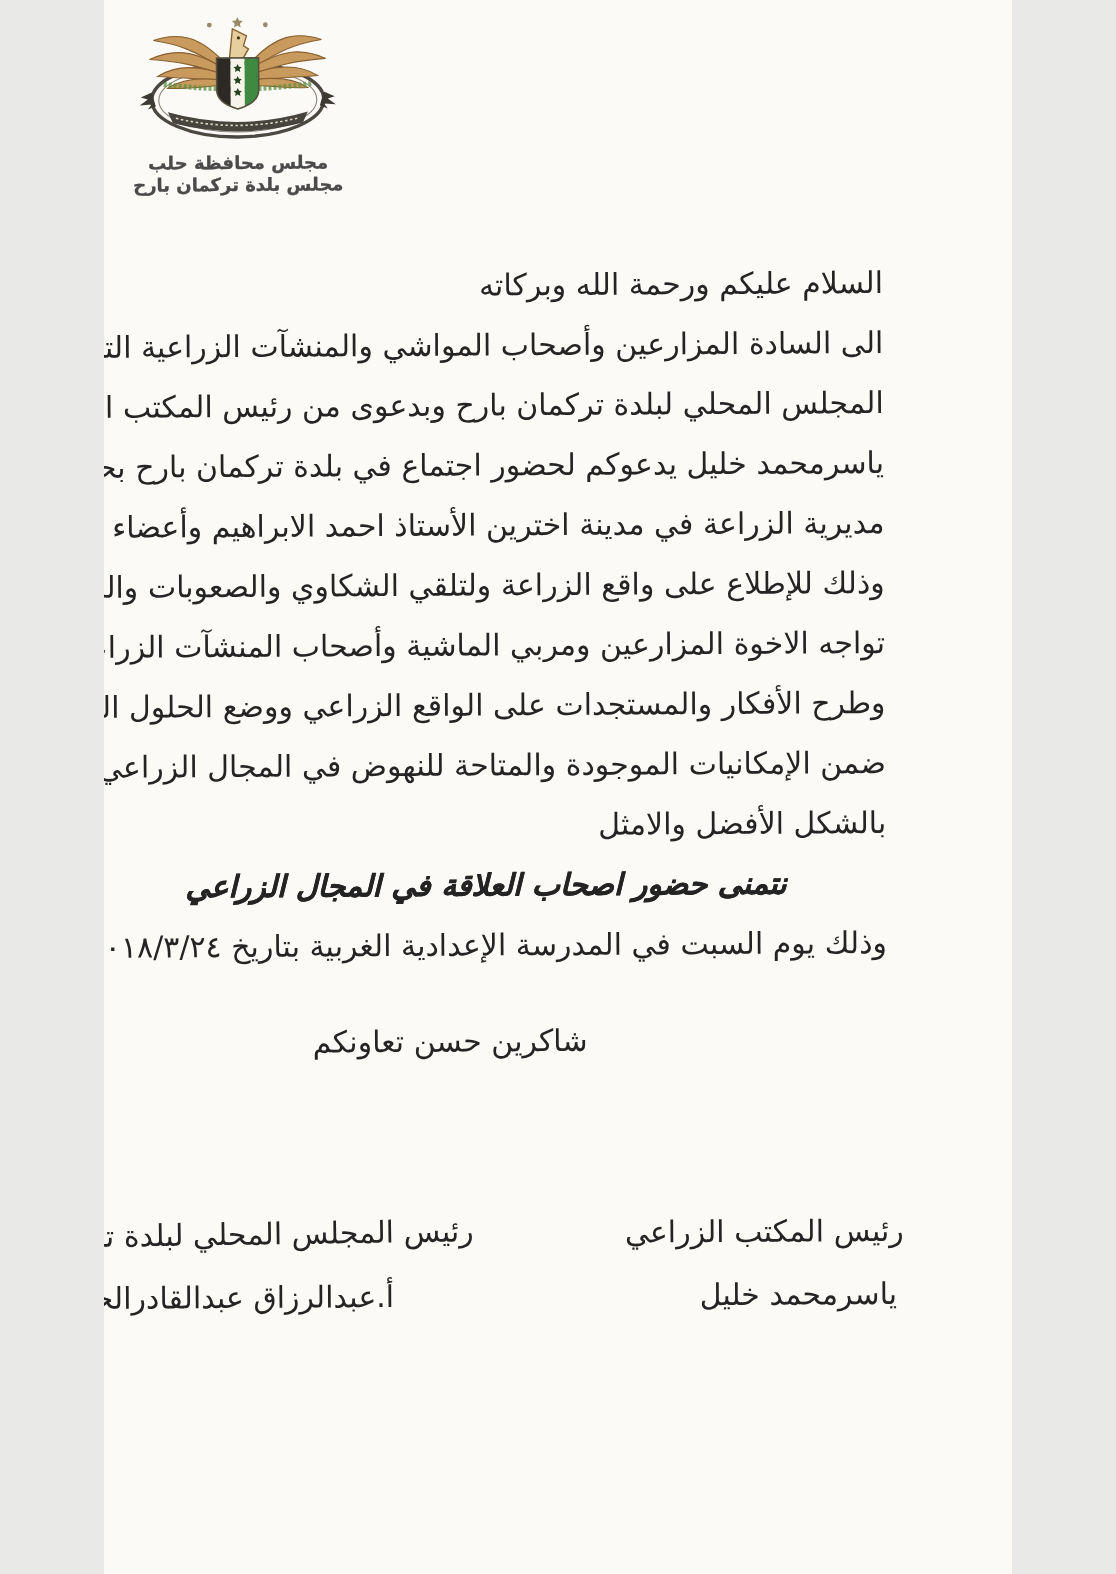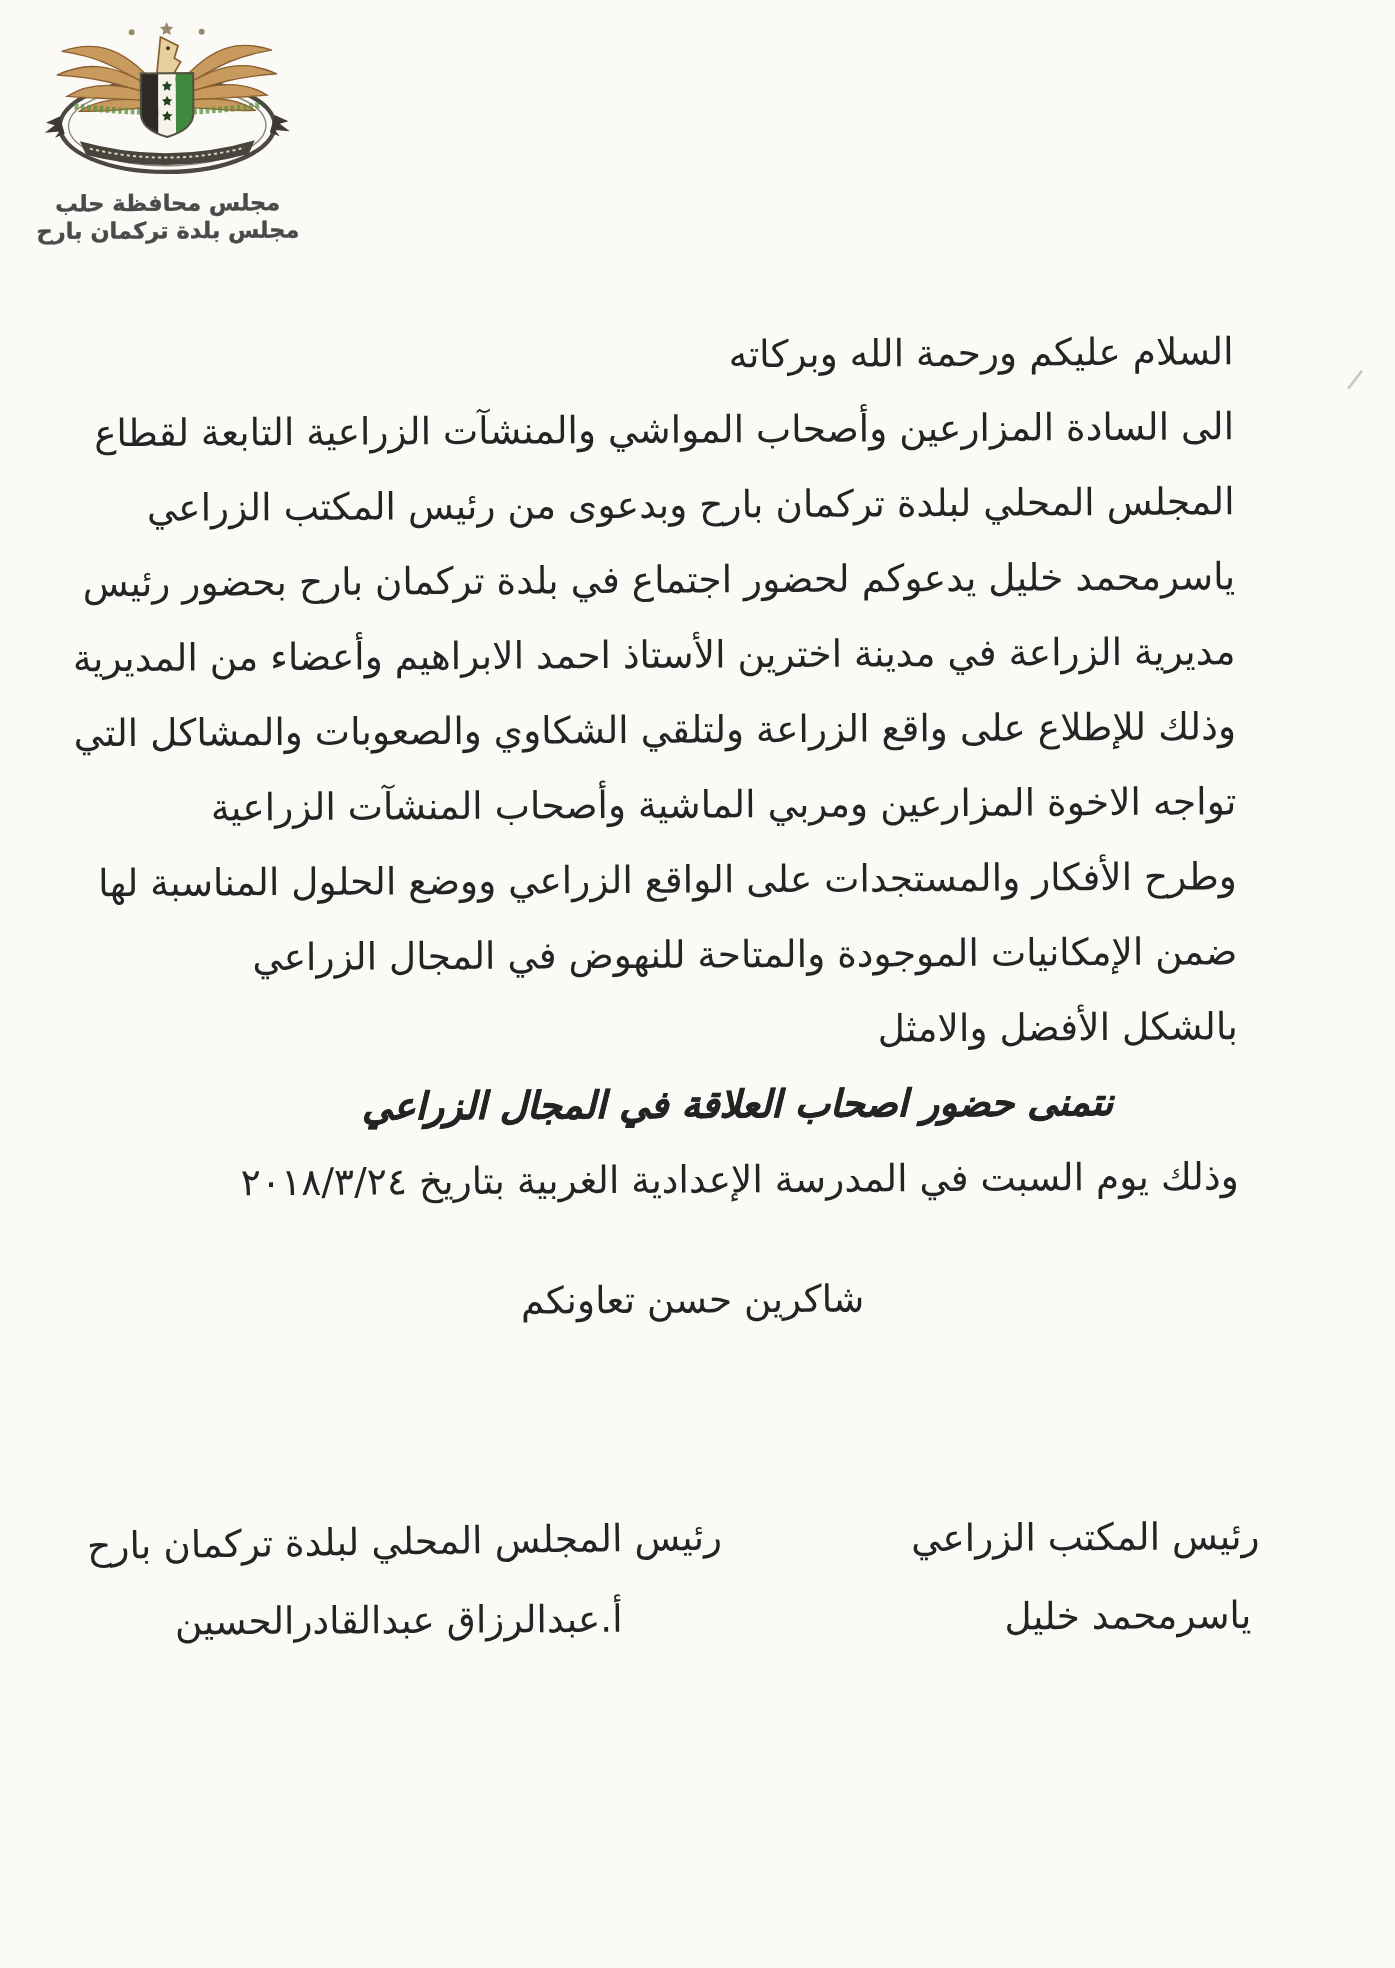--- a/index.html
+++ b/index.html
@@ -1,18 +1,18 @@
 <!DOCTYPE html>
 <html lang="ar"><head>
 <meta charset="utf-8">
 <style>
   html,body{margin:0;padding:0;background:#e9e9e7;}
   .page{
     position:relative;
-    width:1116px;height:1574px;
+    width:908px;height:1574px;
     margin:0 auto;
     background:#fbfaf6;
     overflow:hidden;
     font-family:"DejaVu Sans",sans-serif;
     color:#242424;
   }
   .scan-inner{
     position:absolute;inset:0;
     transform:rotate(-0.35deg);
     transform-origin:50% 50%;

